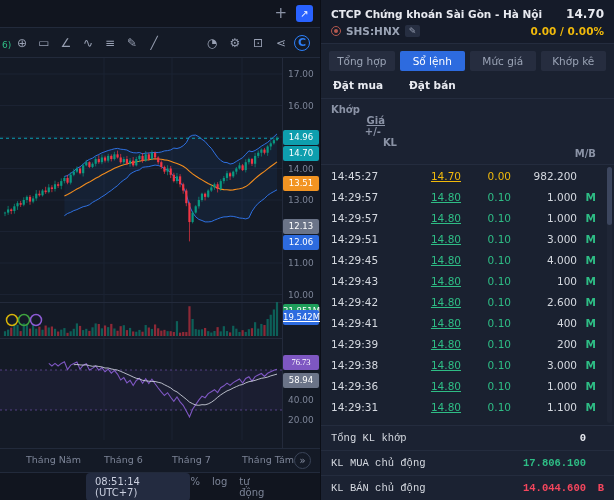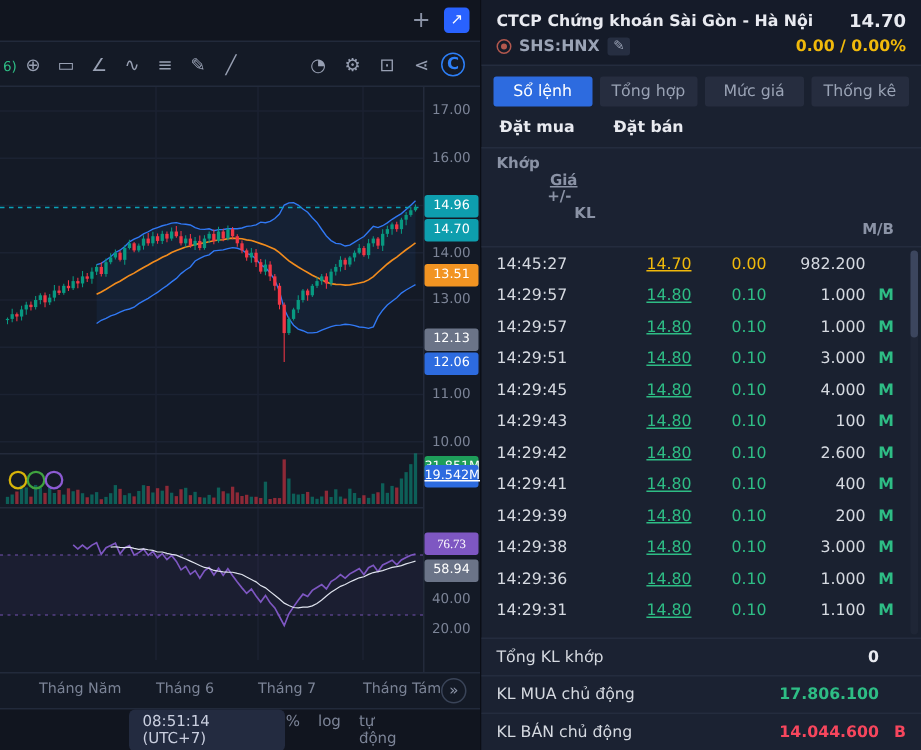--- a/index.html
+++ b/index.html
@@ -82,21 +82,21 @@
   .trow { display:flex; padding:4.5px 10px; font-size:10.5px; }
   .t-light { color:#d5d9e0; } .white { color:#e8eaf0; }
   .up { color:#2ebd85; } .ref { color:#f0b90b; } .down { color:#f6465d; }
   .c-mb.up, .c-mb.down { font-weight:bold; }
   .sb-track { position:absolute; right:2px; top:2px; bottom:2px; width:5px;
     background:#1f2636; border-radius:3px; }
   .sb-thumb { position:absolute; top:0; width:5px; height:58px; background:#3c465e; border-radius:3px; }
 
   #summary { margin-top:auto; }
   .frow { display:flex; align-items:center; padding:6px 10px; border-top:1px solid #242c3e;
-    font-size:10.5px; background:#1b2232; }
+    font-size:10.5px; background:#1b2232;font-family:Liberation Mono, monospace; }
   .flabel { flex:1; } .fval { width:110px; text-align:right; font-weight:bold; }
   .fmb { width:18px; text-align:right; font-weight:bold; }
 </style>
 </head>
 <body>
 
 <div class="left">
   <div class="topbar">
     <span class="tb-plus">+</span>
     <span class="tb-expand">↗</span>
@@ -463,24 +463,24 @@
     </div>
     <div class="ph-row2">
       <span class="sym-icon"></span>
       <span class="ph-sym">SHS:HNX</span>
       <span class="pencil">✎</span>
       <span class="ph-chg">0.00 / 0.00%</span>
     </div>
   </div>
 
   <div class="ptabs">
+    <div class="ptab">Tổng hợp</div>
     <div class="ptab active">Sổ lệnh</div>
-    <div class="ptab">Tổng hợp</div>
     <div class="ptab">Mức giá</div>
-    <div class="ptab">Thống kê</div>
+    <div class="ptab">Khớp kê</div>
   </div>
 
   <div class="obtns">
     <span class="obtn">Đặt mua</span>
     <span class="obtn">Đặt bán</span>
   </div>
 
   <div class="thead">
     <span class="c-time">Khớp</span>
     <span class="c-price">Giá</span>

